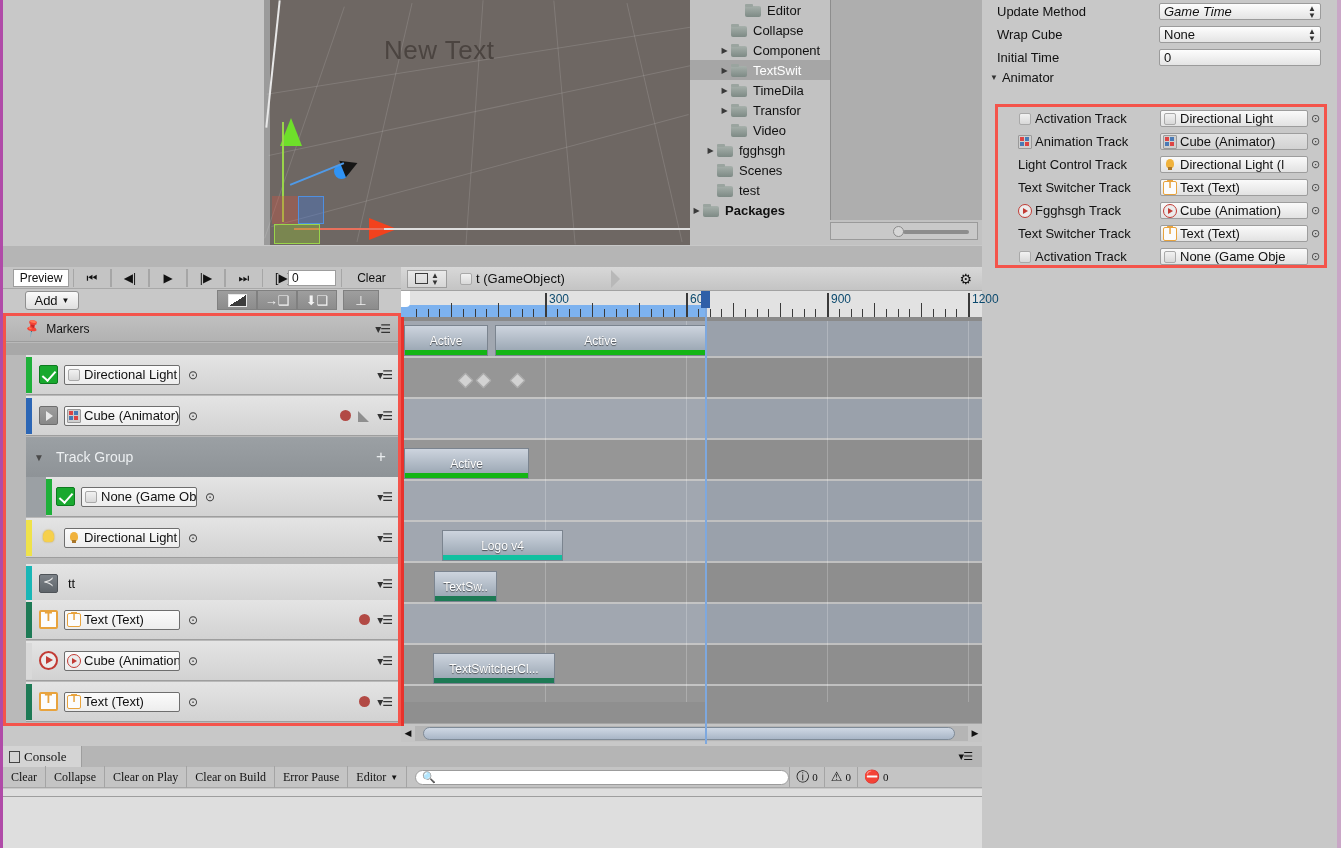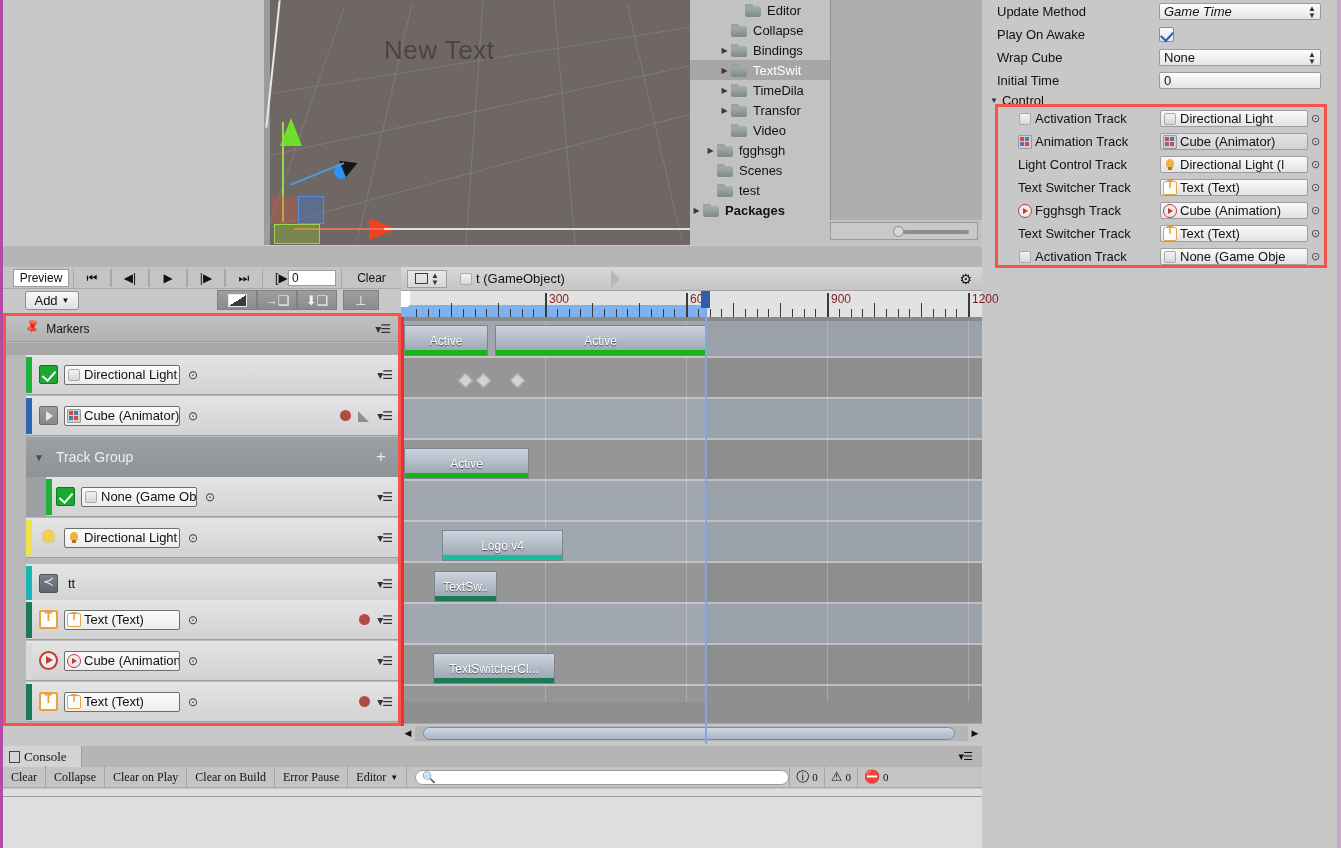--- a/index.html
+++ b/index.html
@@ -172,21 +172,21 @@
   .clip-hdr { position:absolute; left:0; top:0; width:581px; height:24px;
       background:linear-gradient(#d8d8d8,#c4c4c4); border-bottom:1px solid #a2a2a2; display:flex; align-items:center;}
   .bc-mode { width:40px; height:18px; margin-left:6px; border:1px solid #9d9d9d;
       background:linear-gradient(#eaeaea,#d6d6d6); display:flex; align-items:center; justify-content:center; gap:3px;}
   .bc-item { margin-left:12px; display:flex; align-items:center; font-size:13px;}
   .bc-arrow { position:absolute; left:210px; top:3px; width:0; height:0;
       border-left:9px solid #b8b8b8; border-top:9px solid transparent; border-bottom:9px solid transparent;}
   .gear { position:absolute; right:10px; font-size:14px;}
 
   .ruler { position:absolute; left:0; top:24px; width:581px; height:26px; background:#e2e2e2;}
-  .ruler-num { position:absolute; top:1px; font-size:12px; color:#7f1d1d;}
+  .ruler-num { position:absolute; top:1px; font-size:12px; color:#0c4a6e;}
   .tick { position:absolute; background:#3a3a3a; }
   .ruler-blue { position:absolute; left:0; top:14px; height:12px; background:#7db2ef;}
   .playhead { position:absolute; top:24px; width:2px; background:#7ea8de; z-index:8;}
   .playhead-top { position:absolute; top:24px; width:9px; height:17px; background:#2f5fa8; z-index:9;}
   .leftmark { position:absolute; left:0; top:24px; width:9px; height:16px; background:#fff; z-index:9; border-radius:0 0 4px 0;}
   .redline { position:absolute; left:0; top:50px; width:3px; background:#e8322c; z-index:7;}
 
   .lanes { position:absolute; left:0; top:50px; width:581px; height:385px; }
   .lane { position:absolute; left:0; width:581px; }
   .lane.a { background:#9aa1ab; }
@@ -275,21 +275,21 @@
           <span>Editor</span>
         </div>
         <div class="proj-row" style="padding-left: 28px;">
           <span class="tri"></span>
           <span class="folder-ico"></span>
           <span>Collapse</span>
         </div>
         <div class="proj-row" style="padding-left: 28px;">
           <span class="tri">▶</span>
           <span class="folder-ico"></span>
-          <span>Bindings</span>
+          <span>Component</span>
         </div>
         <div class="proj-row sel" style="padding-left: 28px;">
           <span class="tri">▶</span>
           <span class="folder-ico"></span>
           <span>TextSwit</span>
         </div>
         <div class="proj-row" style="padding-left: 28px;">
           <span class="tri">▶</span>
           <span class="folder-ico"></span>
           <span>TimeDila</span>
@@ -335,40 +335,36 @@
   <div class="inspector">
     <div id="insp-props">
         <div class="insp-row">
           <span class="insp-label">Update Method</span>
           <span class="insp-field insp-popup" style="width: 162px; font-style: italic;">
             <span>Game Time</span>
             <span class="arrows">▲<br>▼</span>
           </span>
         </div>
         <div class="insp-row">
-          <span class="insp-label">Play On Awake</span>
-          <span class="cb on"></span>
-        </div>
-        <div class="insp-row">
           <span class="insp-label">Wrap Cube</span>
           <span class="insp-field insp-popup" style="width: 162px;">
             <span>None</span>
             <span class="arrows">▲<br>▼</span>
           </span>
         </div>
         <div class="insp-row">
           <span class="insp-label">Initial Time</span>
           <span class="insp-field" style="width: 162px;">
             <span>0</span>
           </span>
         </div>
       </div>
     <div class="bindings-hdr">
       <span class="tri2">▼</span>
-      <span>Control</span>
+      <span>Animator</span>
     </div>
   </div>
 
   <div class="bind-box">
     <div id="bind-rows">
         <div class="bind-row">
           <span class="bind-name">
             <span class="ico ico-cube"></span>
             <span>Activation Track</span>
           </span>

